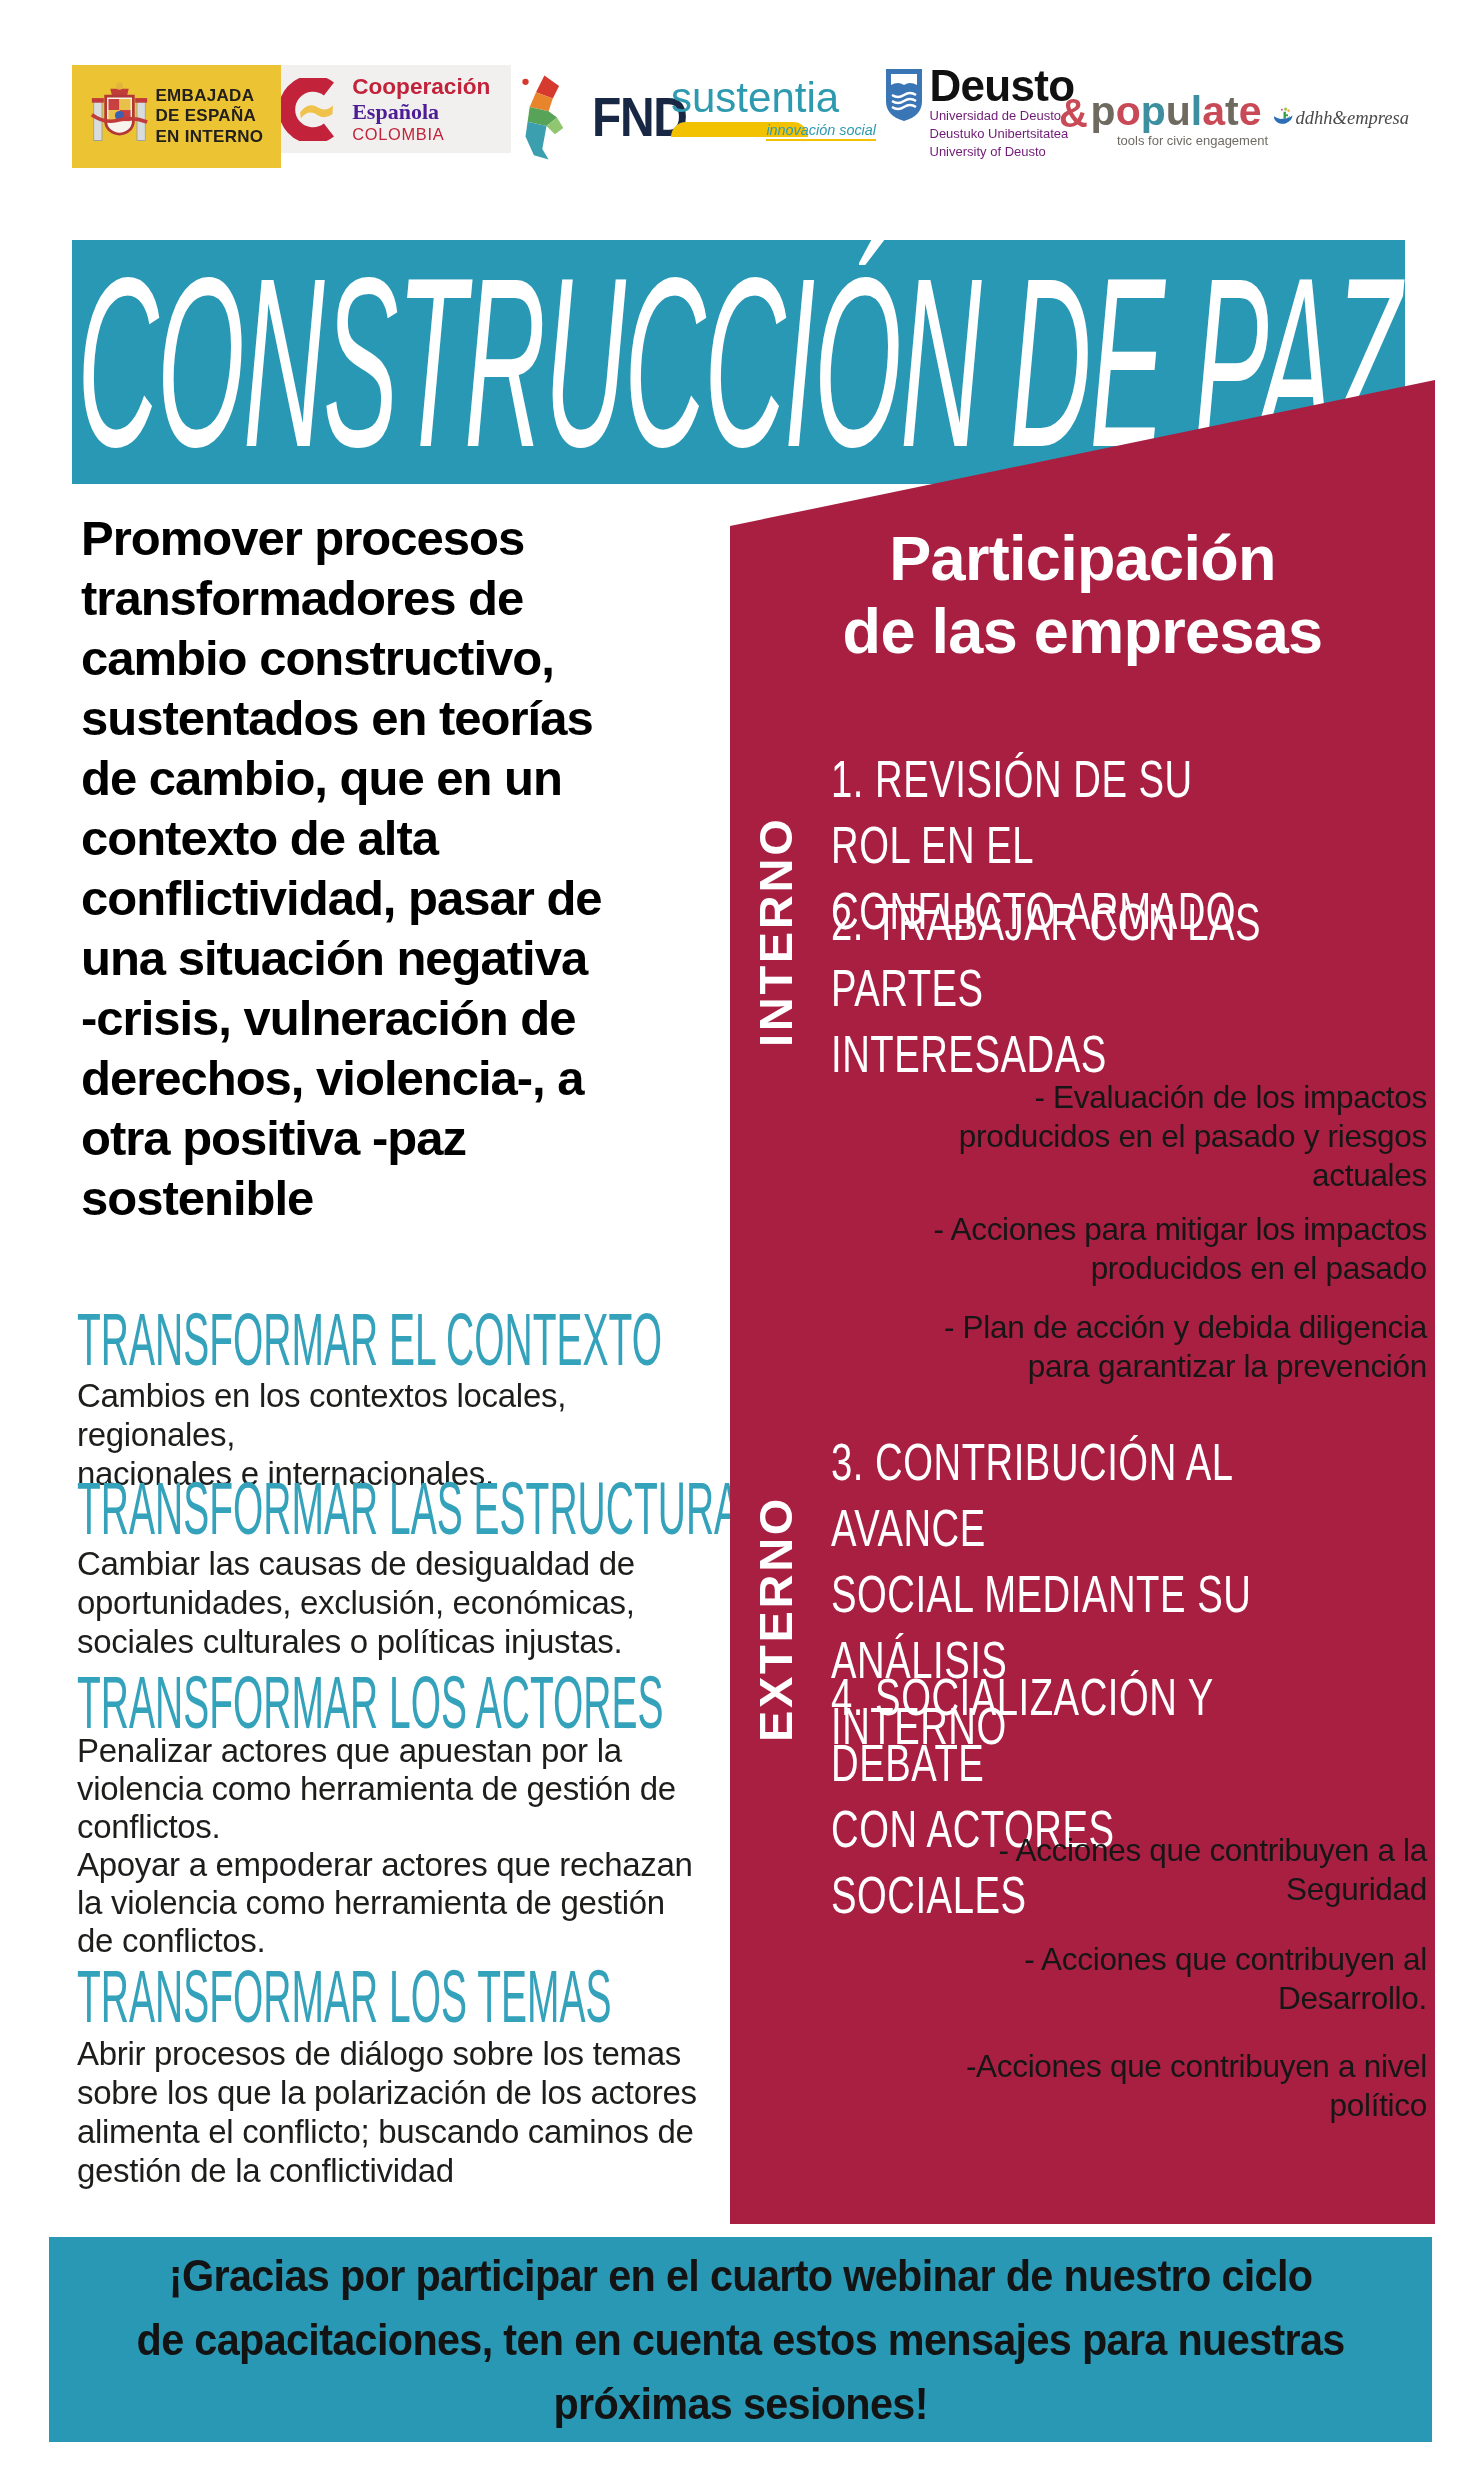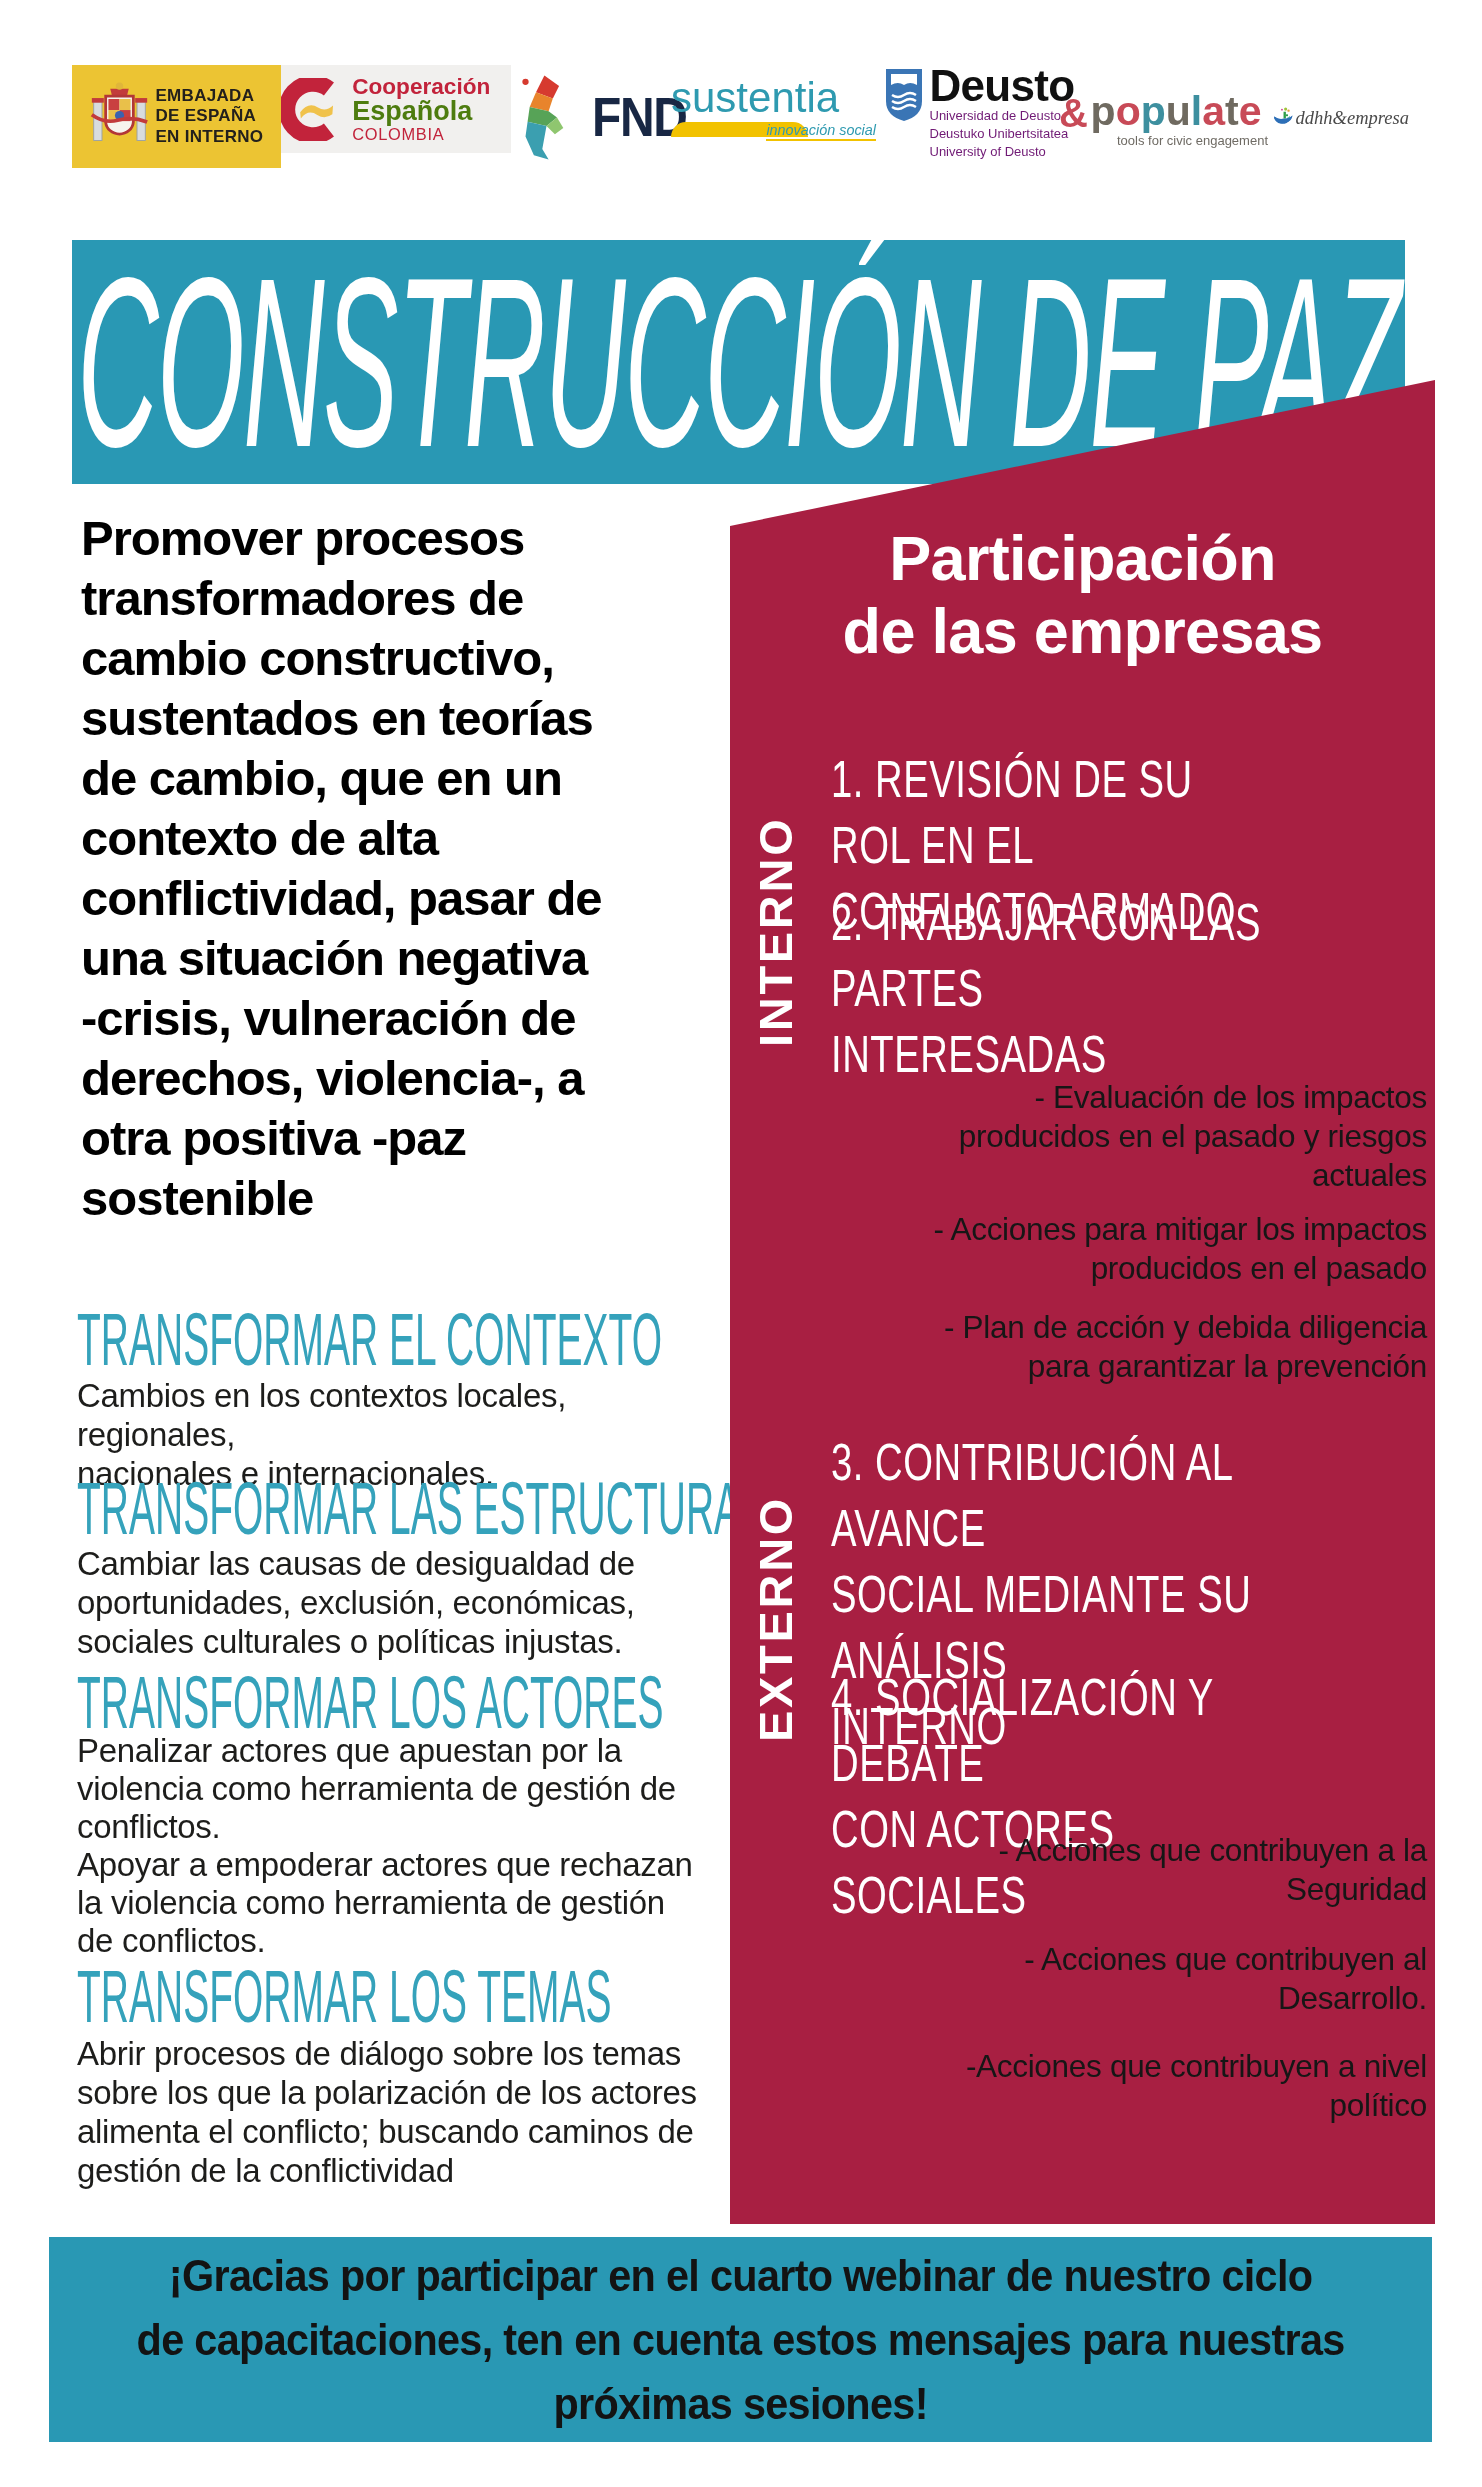--- a/index.html
+++ b/index.html
@@ -8,21 +8,21 @@
     font-family:"Liberation Sans", sans-serif;
   }
   
   .logo{position:absolute;display:flex;align-items:center;}
   .logo-embajada{left:72px;top:65px;width:209px;height:103px;background:#ecc433;justify-content:center;gap:6.8px;}
   .crest-svg{width:59px;height:75px;flex:0 0 auto;}
   .embajada-text{font-size:17px;line-height:20.5px;font-weight:700;color:#23201c;letter-spacing:0.3px;white-space:pre-line;}
   .logo-coop{left:281px;top:65px;width:230px;height:88px;background:#f1f0ee;justify-content:flex-start;gap:8.2px;}
   .coopC{width:63px;height:63px;flex:0 0 auto;}
   .coop-line1{font-size:22.6px;font-weight:700;color:#c2233b;line-height:25px;}
-  .coop-line2{font-size:27px;font-weight:700;color:#4d7c0f;line-height:25px;}
+  .coop-line2{font-size:22px;font-weight:700;color:#4c1d95;line-height:25px;font-family:Liberation Serif, serif;}
   .coop-line3{font-size:16.4px;font-weight:400;color:#c2233b;line-height:20.5px;letter-spacing:0.7px;}
   .logo-fnd{left:515px;top:67px;width:144px;height:100px;gap:14px;}
   .map-svg{width:63px;height:89px;flex:0 0 auto;}
   .fnd-text{font-size:48px;font-weight:800;color:#182744;letter-spacing:-1.4px;transform:scaleY(1.15);}
   .logo-sustentia{left:671px;top:77px;width:205px;height:82px;flex-direction:column;align-items:flex-start;justify-content:flex-start;}
   .sus-name{font-size:42px;color:#2e9ab0;font-weight:500;letter-spacing:0;line-height:42px;}
   .sus-arc{width:137px;height:15px;background:#f2c200;border-radius:75px 75px 0 0;margin-top:2.7px;}
   .sus-tag{font-size:14.4px;font-style:italic;color:#2e9ab0;align-self:flex-end;margin-top:-15px;border-bottom:2.7px solid #f2c200;padding-bottom:1.4px;}
   .logo-deusto{left:884px;top:67px;width:175px;height:101px;align-items:flex-start;gap:5.5px;}
   .deusto-shield{width:40px;height:56px;flex:0 0 auto;}

